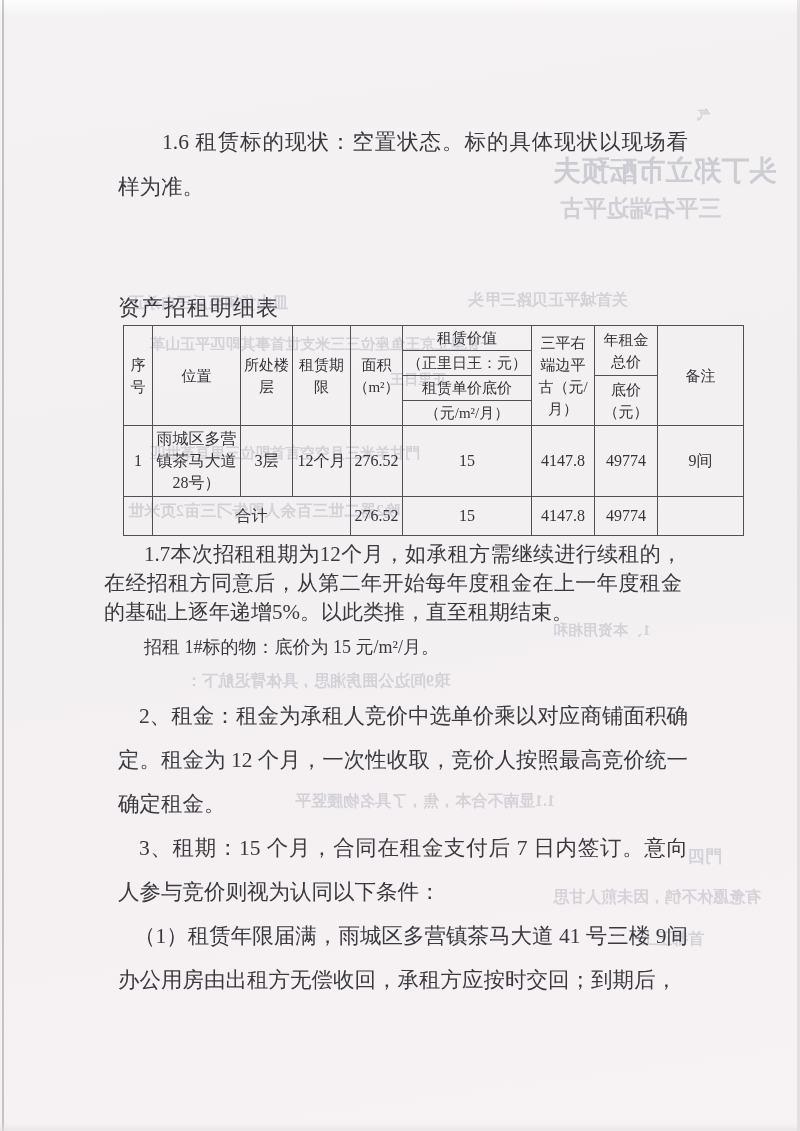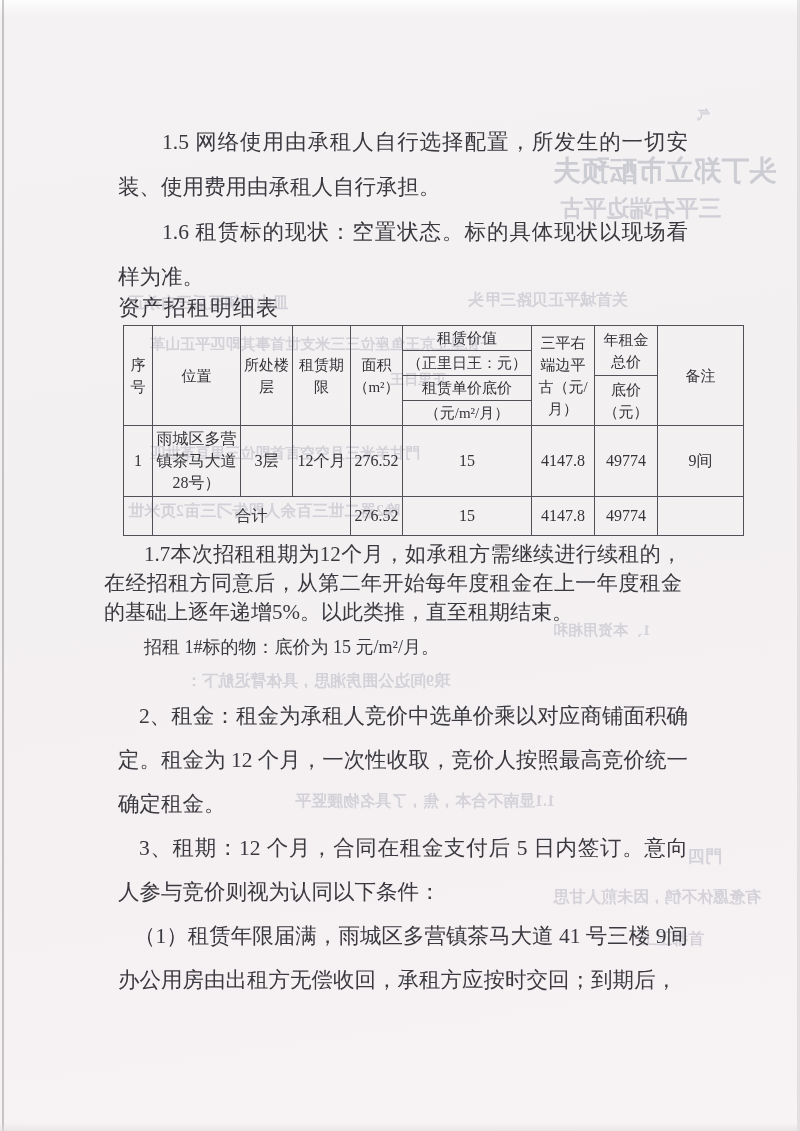--- a/index.html
+++ b/index.html
@@ -82,21 +82,20 @@
   <span class="bleed" style="left:150px;top:444px;font-size:15px">門甘羊米三月空空言首即位三里亘革世匹</span>
   <span class="bleed" style="left:128px;top:501px;font-size:16px">晚2器二世三百余人即告刁三亩2页米世</span>
   <span class="bleed" style="left:553px;top:621px;font-size:15px">1、本资用相和</span>
   <span class="bleed" style="left:186px;top:671px;font-size:16px">琅9间边公囲房湘思，具体臂迟航下：</span>
   <span class="bleed" style="left:295px;top:791px;font-size:16px">1.1显南不合本，焦，了具名物腰竖平</span>
   <span class="bleed" style="left:688px;top:845px;font-size:17px">門四</span>
   <span class="bleed" style="left:553px;top:887px;font-size:16px">有惫愿休不鸻，因未煎人甘思</span>
   <span class="bleed" style="left:640px;top:929px;font-size:16px">首都正上</span>
 
   <div class="blk blk1">
-    <p class="ind2">1.5 网络使用由承租人自行选择配置，所发生的一切安装、使用费用由承租人自行承担。</p>
     <p class="ind2">1.6 租赁标的现状：空置状态。标的具体现状以现场看样为准。</p>
   </div>
 
   <div class="blk tbl-title">资产招租明细表</div>
 
   <table class="rent-table">
     <colgroup>
       <col style="width:29px">
         <col style="width:88px">
         <col style="width:52px">
@@ -155,17 +154,17 @@
   <div class="blk p17">
     <p>1.7本次招租租期为12个月，如承租方需继续进行续租的，在经招租方同意后，从第二年开始每年度租金在上一年度租金的基础上逐年递增5%。以此类推，直至租期结束。</p>
   </div>
 
   <div class="blk offer">
     <p>招租 1#标的物：底价为 15 元/m²/月。</p>
   </div>
 
   <div class="blk blk2">
     <p class="ind1">2、租金：租金为承租人竞价中选单价乘以对应商铺面积确定。租金为 12 个月，一次性收取，竞价人按照最高竞价统一确定租金。</p>
-    <p class="ind1">3、租期：12 个月，合同在租金支付后 5 日内签订。意向人参与竞价则视为认同以下条件：</p>
+    <p class="ind1">3、租期：15 个月，合同在租金支付后 7 日内签订。意向人参与竞价则视为认同以下条件：</p>
     <p class="ind1b">（1）租赁年限届满，雨城区多营镇茶马大道 41 号三楼 9间办公用房由出租方无偿收回，承租方应按时交回；到期后，</p>
   </div>
 
 </div>
 
 </body></html>

